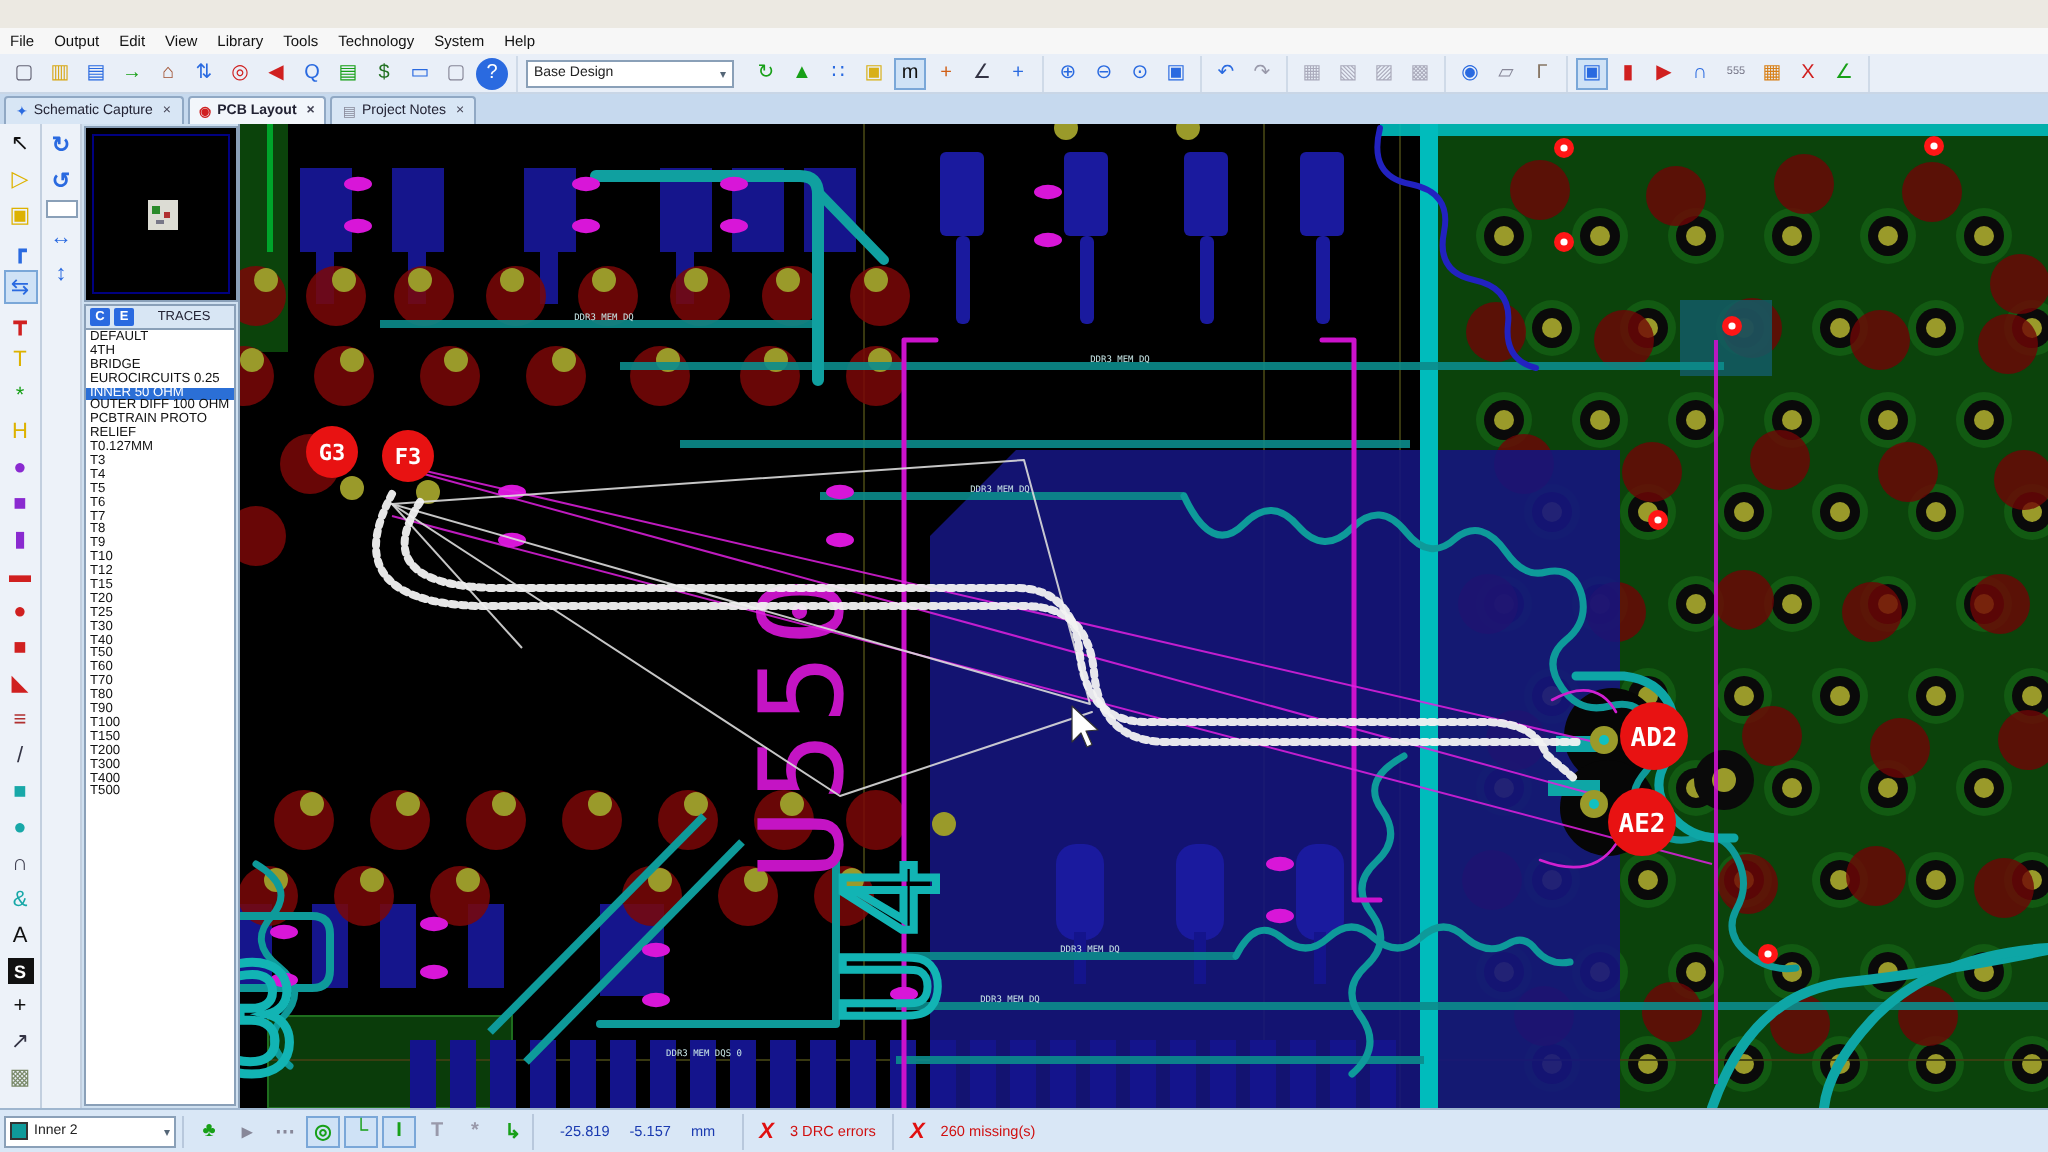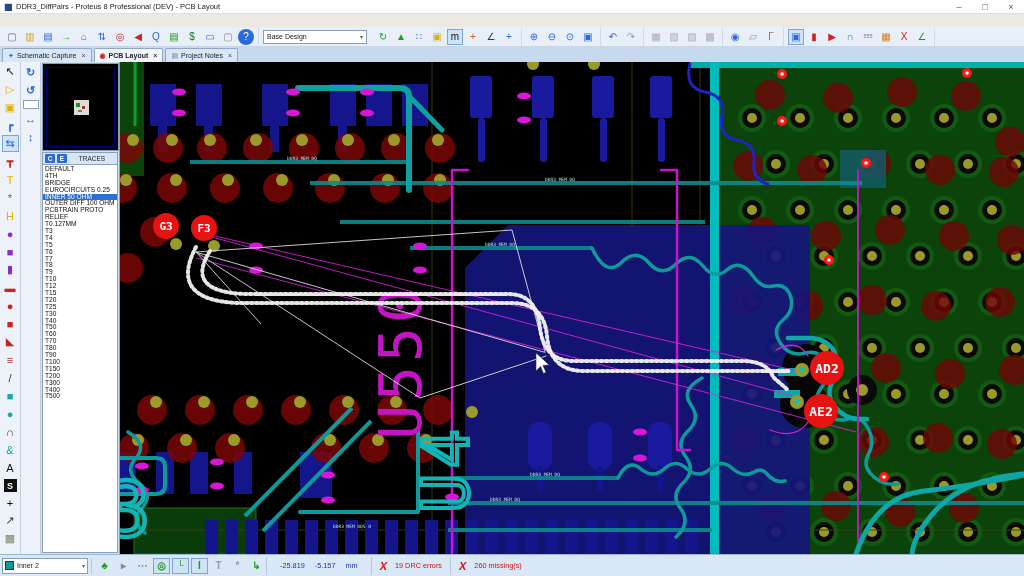--- a/index.html
+++ b/index.html
@@ -88,30 +88,32 @@
   .sbox{display:flex;align-items:center;height:18px;border-left:1px solid #b8c8dc;padding:0 8px;}
   .coord{color:#1a3ab0;margin:0 5px;font-size:7.3px;}
   .xmark{color:#e01010;font-weight:bold;font-style:italic;font-size:11px;margin-right:8px;}
   .errtext{color:#d01010;font-size:7.3px;}
 </style>
 </head>
 <body>
 
 <div id="app">
 
-  <div class="titlebar">
-    <span class="appicon"></span>
-    <span>DDR3_DiffPairs - Proteus 8 Professional (DEV) - PCB Layout</span>
-    <span class="wincontrols">
-      <span class="wbtn">–</span>
-      <span class="wbtn">□</span>
-      <span class="wbtn">×</span>
-    </span>
-  </div>
-
+
+  <div class="menubar" id="menubar">
+      <span>File</span>
+      <span>Output</span>
+      <span>Edit</span>
+      <span>View</span>
+      <span>Library</span>
+      <span>Tools</span>
+      <span>Technology</span>
+      <span>System</span>
+      <span>Help</span>
+    </div>
 
   <div class="toolbar" id="toolbar">
       <div class="tgroup">
         <span class="tico" style="color: rgb(102, 102, 119);">▢</span>
         <span class="tico" style="color: rgb(216, 168, 24);">▥</span>
         <span class="tico" style="color: rgb(42, 106, 224);">▤</span>
         <span class="tico" style="color: rgb(24, 160, 24);">→</span>
         <span class="tico" style="color: rgb(160, 80, 48);">⌂</span>
         <span class="tico" style="color: rgb(42, 106, 224);">⇅</span>
         <span class="tico" style="color: rgb(208, 32, 32);">◎</span>
@@ -734,21 +736,21 @@
         <span class="sico" style="color: rgb(153, 153, 170);">*</span>
         <span class="sico" style="color: rgb(24, 160, 24);">↳</span>
       </span>
     <div class="sbox">
       <span class="coord">-25.819</span>
       <span class="coord">-5.157</span>
       <span class="coord">mm</span>
     </div>
     <div class="sbox">
       <span class="xmark">X</span>
-      <span class="errtext">19 DRC errors</span>
+      <span class="errtext">3 DRC errors</span>
     </div>
     <div class="sbox">
       <span class="xmark">X</span>
       <span class="errtext">260 missing(s)</span>
     </div>
   </div>
 
 </div>
 
 </body></html>

